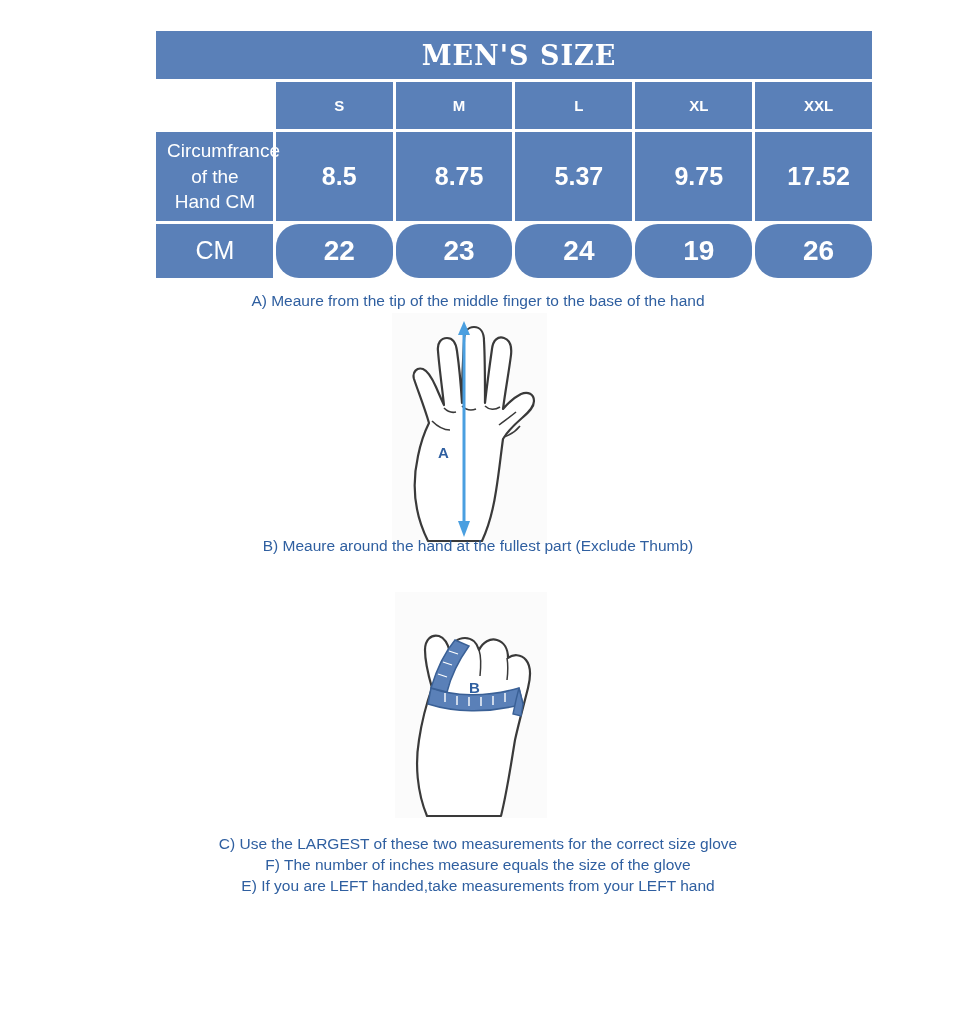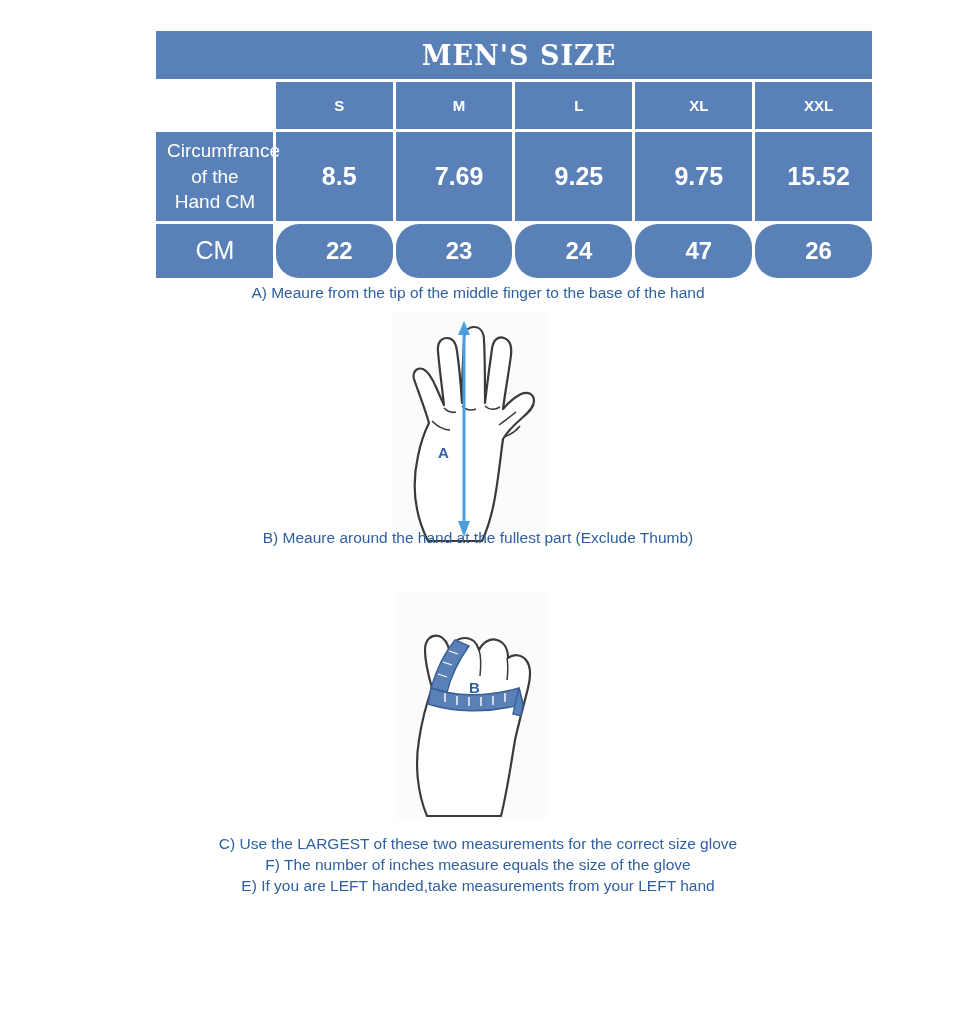--- a/index.html
+++ b/index.html
@@ -63,33 +63,34 @@
     line-height: 1.35;
   }
   .val-cell {
     height: 62px;
     font-size: 25px;
     font-weight: bold;
     margin-left: 20px;
   }
   .val-cell.small-row {
     height: 52px;
-    font-size: 24px;
+    font-size: 28px;
     border-radius: 23px;
   }
   .row-label.cm-label {
     font-size: 25px;
   }
   
   .caption {
     position: absolute;
     width: 100%;
     text-align: center;
     font-size: 15.5px;
     color: #2f5fa0;
+    margin-top: 8px;
   }
   #cap-a { top: 284px; left: 0; }
   #cap-b { top: 529px; left: 0; }
   
   .notes {
     position: absolute;
     top: 833px;
     left: 0;
     width: 100%;
     text-align: center;
@@ -137,31 +138,31 @@
           <td class="hdr-blank"></td>
           <td class="hdr-cell" style="width:92px">S</td>
           <td class="hdr-cell" style="width:92px">M</td>
           <td class="hdr-cell" style="width:109px">L</td>
           <td class="hdr-cell" style="width:110px">XL</td>
           <td class="hdr-cell" style="width:110px">XXL</td>
         </tr>
         <tr>
           <td class="row-label" style="width:183px">Circumfrance of the Hand CM</td>
           <td class="val-cell">8.5</td>
-          <td class="val-cell">7.69</td>
-          <td class="val-cell">9.25</td>
+          <td class="val-cell">8.75</td>
+          <td class="val-cell">5.37</td>
           <td class="val-cell">9.75</td>
-          <td class="val-cell">15.52</td>
+          <td class="val-cell">17.52</td>
         </tr>
         <tr>
           <td class="row-label cm-label">CM</td>
           <td class="val-cell small-row">22</td>
           <td class="val-cell small-row">23</td>
           <td class="val-cell small-row">24</td>
-          <td class="val-cell small-row">47</td>
+          <td class="val-cell small-row">19</td>
           <td class="val-cell small-row">26</td>
         </tr>
       </tbody>
     </table>
   </div>
 
   <div class="caption" id="cap-a">A) Meaure from the tip of the middle finger to the base of the hand</div>
 
   <div class="illo" id="illo-a">
     <svg width="155" height="231" viewBox="0 0 155 231">

